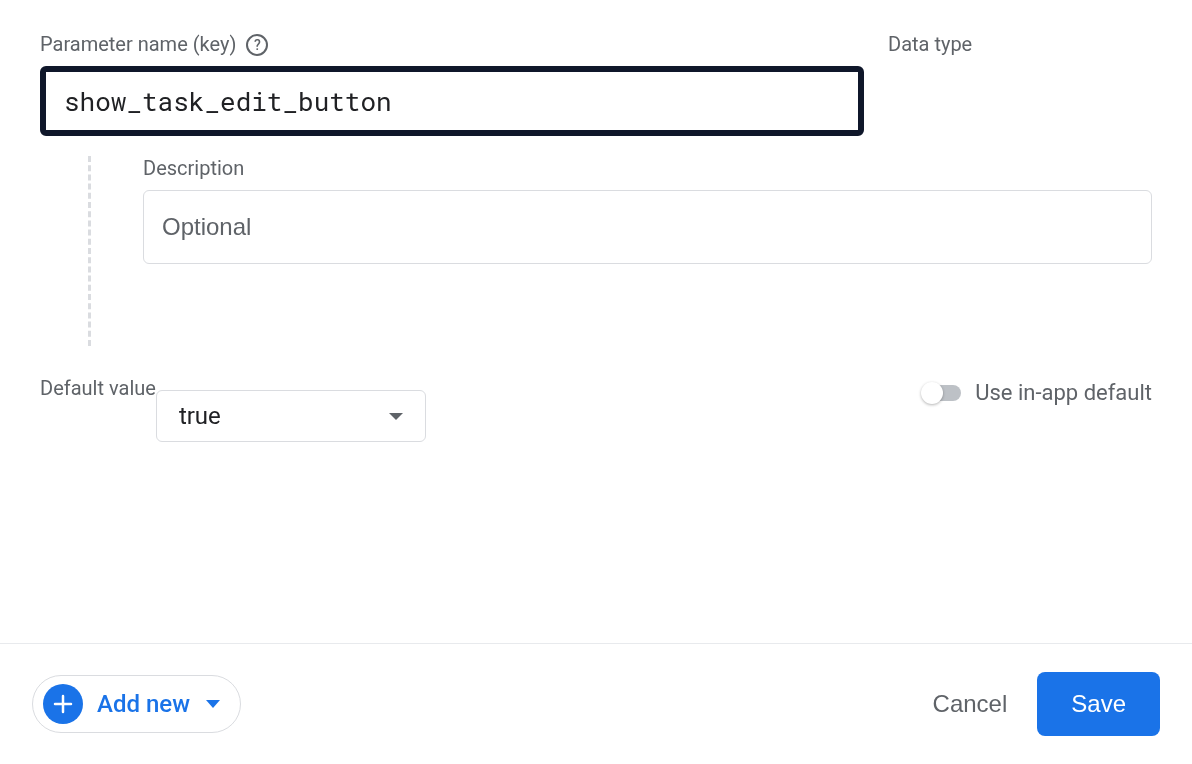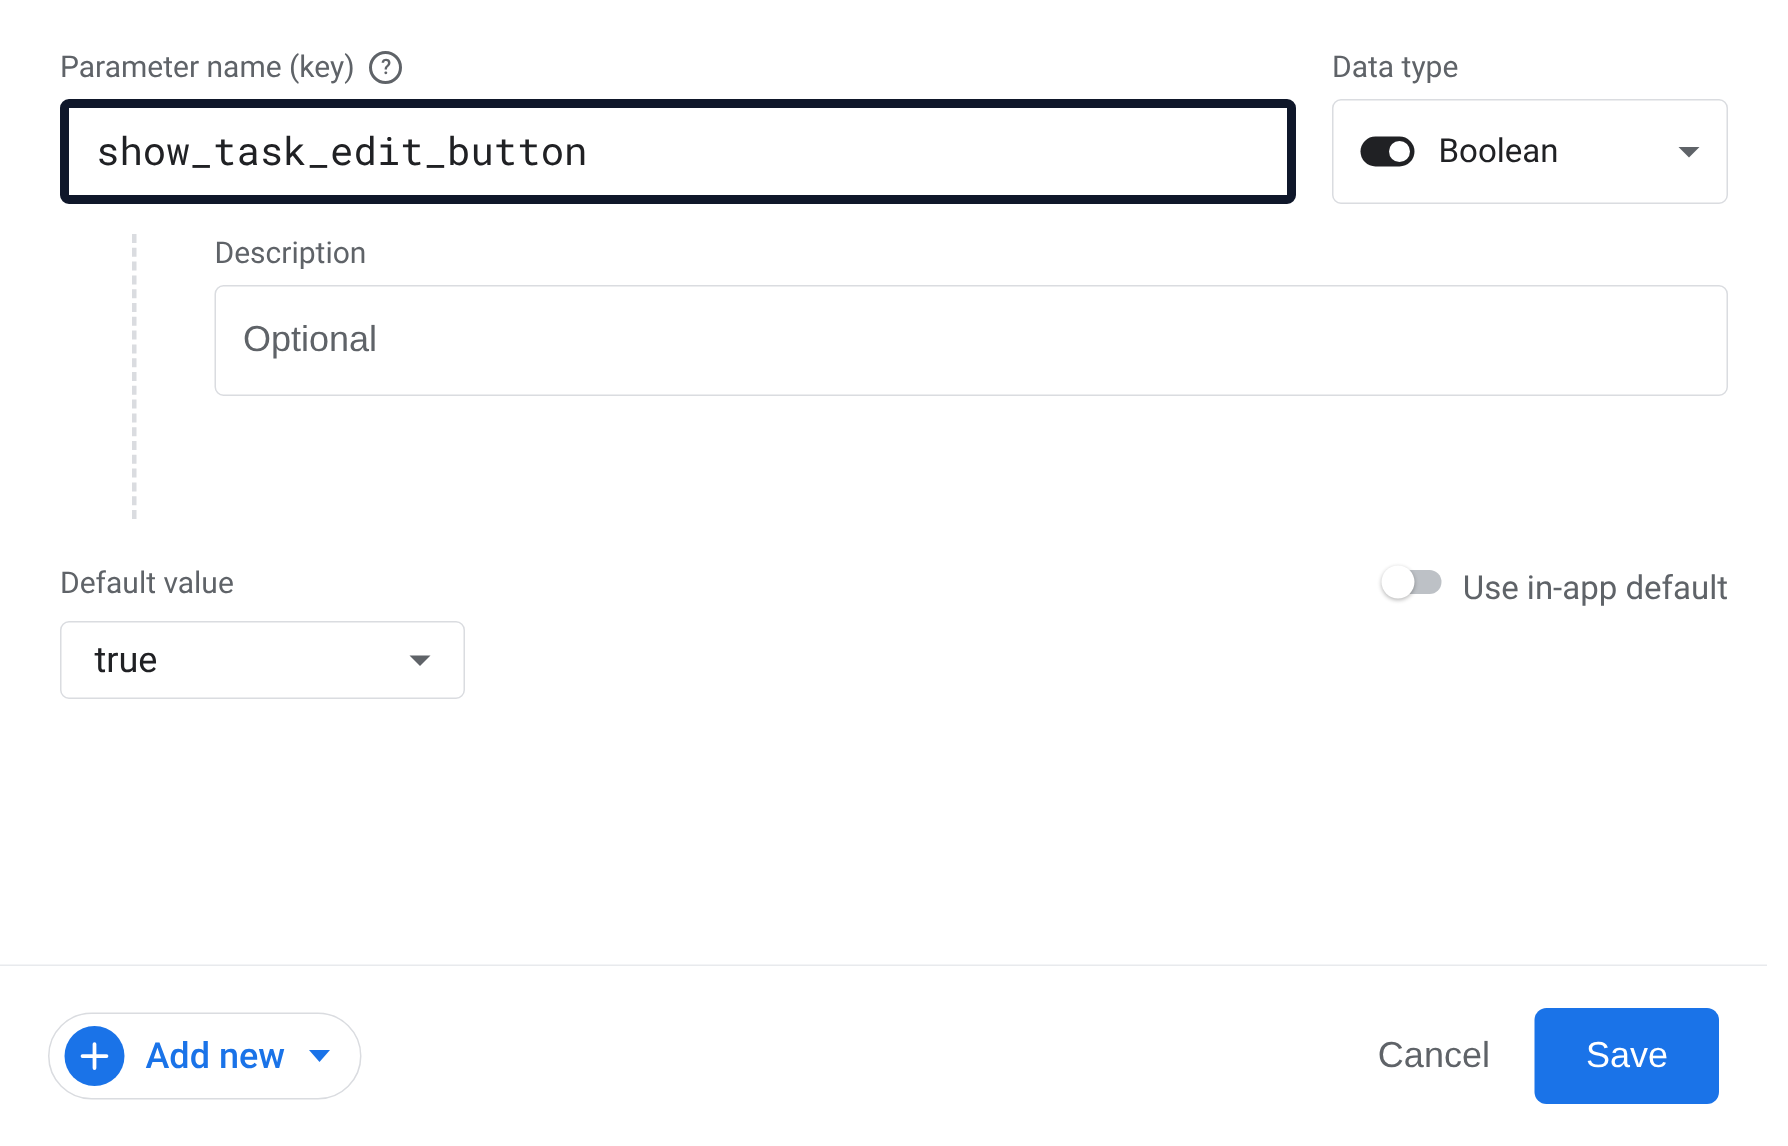--- a/index.html
+++ b/index.html
@@ -142,40 +142,41 @@
       color: #5f6368;
     }
     .default-value-section {
       display: flex;
       justify-content: space-between;
       align-items: flex-start;
       margin-top: 30px;
     }
     .default-value-left {
       display: flex;
-      flex-direction: column;
+      flex-direction: row;
     }
     .default-value-select {
       width: 270px;
       height: 52px;
       border: 1px solid #dadce0;
       border-radius: 6px;
       padding: 0 22px;
       display: flex;
       align-items: center;
       justify-content: space-between;
       cursor: pointer;
       margin-top: 14px;
     }
     .default-value-text {
       font-size: 24px;
       color: #202124;
     }
     .in-app-default {
       display: flex;
+      align-items: center;
       gap: 14px;
       margin-top: 4px;
     }
     .switch {
       width: 38px;
       height: 16px;
       background: #bdc1c6;
       border-radius: 10px;
       position: relative;
       cursor: pointer;
@@ -192,21 +193,21 @@
       box-shadow: 0 1px 3px rgba(0,0,0,0.3);
     }
     .in-app-text {
       font-size: 22px;
       color: #5f6368;
     }
     .footer {
       position: absolute;
       bottom: 0;
       left: 0;
-      right: 14px;
+      right: 0;
       border-top: 1px solid #e8eaed;
       padding: 28px 32px;
       display: flex;
       justify-content: space-between;
       align-items: center;
     }
     .add-new-button {
       display: flex;
       align-items: center;
       gap: 14px;
@@ -274,27 +275,20 @@
       <div class="label-row">
         <span class="field-label">Parameter name (key)</span>
         <span class="help-icon">?</span>
       </div>
       <input type="text" class="text-input" value="show_task_edit_button" style="">
     </div>
     <div class="field-group data-type-group">
       <div class="label-row">
         <span class="field-label">Data type</span>
       </div>
-      <div class="data-type-select">
-        <div class="data-type-content">
-          <div class="toggle-icon"></div>
-          <span class="data-type-text">Boolean</span>
-        </div>
-        <div class="dropdown-arrow"></div>
-      </div>
     </div>
   </div>
 
   <div class="description-section">
     <div class="vertical-dashes"></div>
     <div class="description-content">
       <span class="field-label">Description</span>
       <input type="text" class="description-input" placeholder="Optional" style="">
     </div>
   </div>

